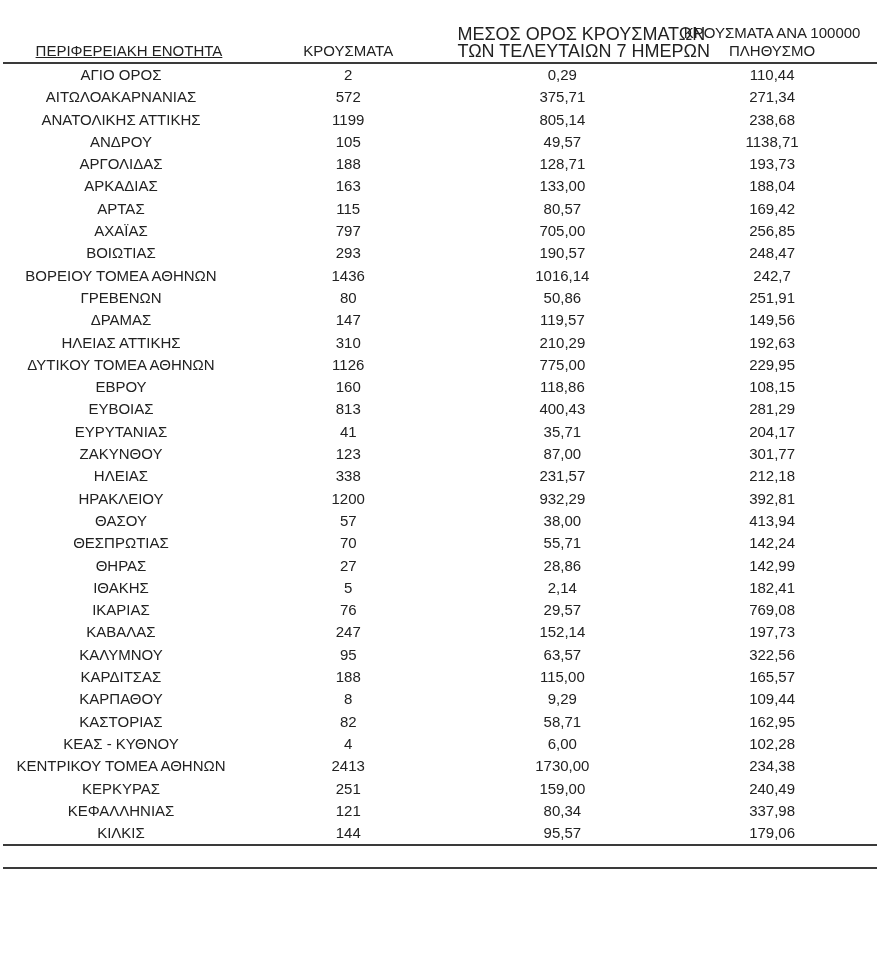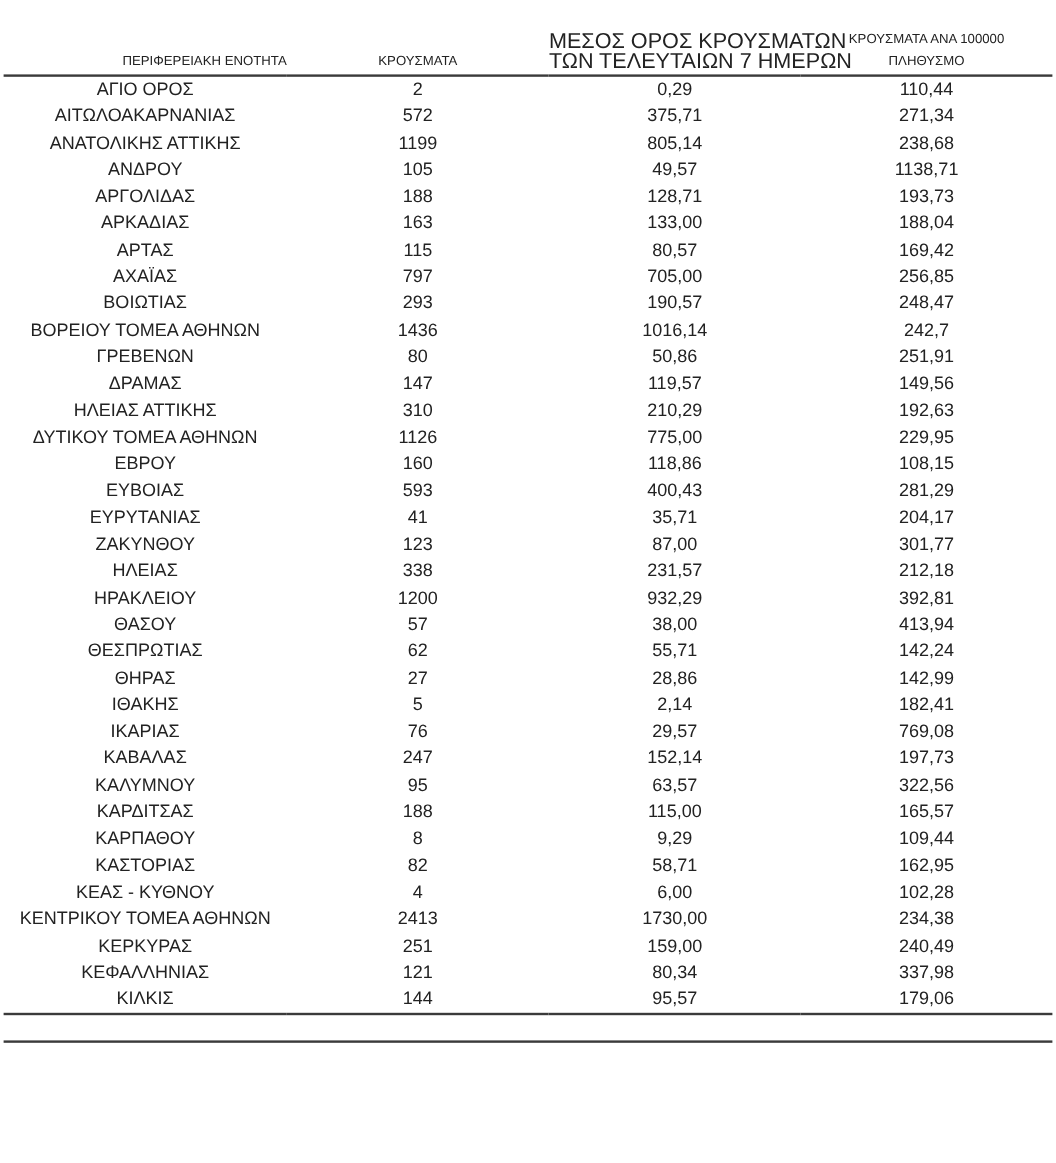--- a/index.html
+++ b/index.html
@@ -27,28 +27,29 @@
   col.c1 { width: 27%; }
   col.c2 { width: 25%; }
   col.c3 { width: 24%; }
   col.c4 { width: 24%; }
 
   thead th {
     vertical-align: bottom;
     border-bottom: 2.5px solid #3a3a3a;
     font-weight: normal;
     padding: 0 0 2px 0;
-    font-size: 11px;
+    font-size: 15px;
     line-height: 18px;
     text-align: center;
     white-space: nowrap;
   }
   thead th.region-header {
-    text-align: right;
+    text-align: center;
     padding-left: 16px;
+    text-decoration: underline;
   }
   thead th .hdr-line {
     display: block;
   }
   thead th.avg7-header {
     font-size: 18px;
     line-height: 17px;
   }
 
   tbody td {
@@ -179,21 +180,21 @@
           <td>229,95</td>
         </tr>
         <tr>
           <td>ΕΒΡΟΥ</td>
           <td>160</td>
           <td>118,86</td>
           <td>108,15</td>
         </tr>
         <tr>
           <td>ΕΥΒΟΙΑΣ</td>
-          <td>593</td>
+          <td>813</td>
           <td>400,43</td>
           <td>281,29</td>
         </tr>
         <tr>
           <td>ΕΥΡΥΤΑΝΙΑΣ</td>
           <td>41</td>
           <td>35,71</td>
           <td>204,17</td>
         </tr>
         <tr>
@@ -215,21 +216,21 @@
           <td>392,81</td>
         </tr>
         <tr>
           <td>ΘΑΣΟΥ</td>
           <td>57</td>
           <td>38,00</td>
           <td>413,94</td>
         </tr>
         <tr>
           <td>ΘΕΣΠΡΩΤΙΑΣ</td>
-          <td>62</td>
+          <td>70</td>
           <td>55,71</td>
           <td>142,24</td>
         </tr>
         <tr>
           <td>ΘΗΡΑΣ</td>
           <td>27</td>
           <td>28,86</td>
           <td>142,99</td>
         </tr>
         <tr>

